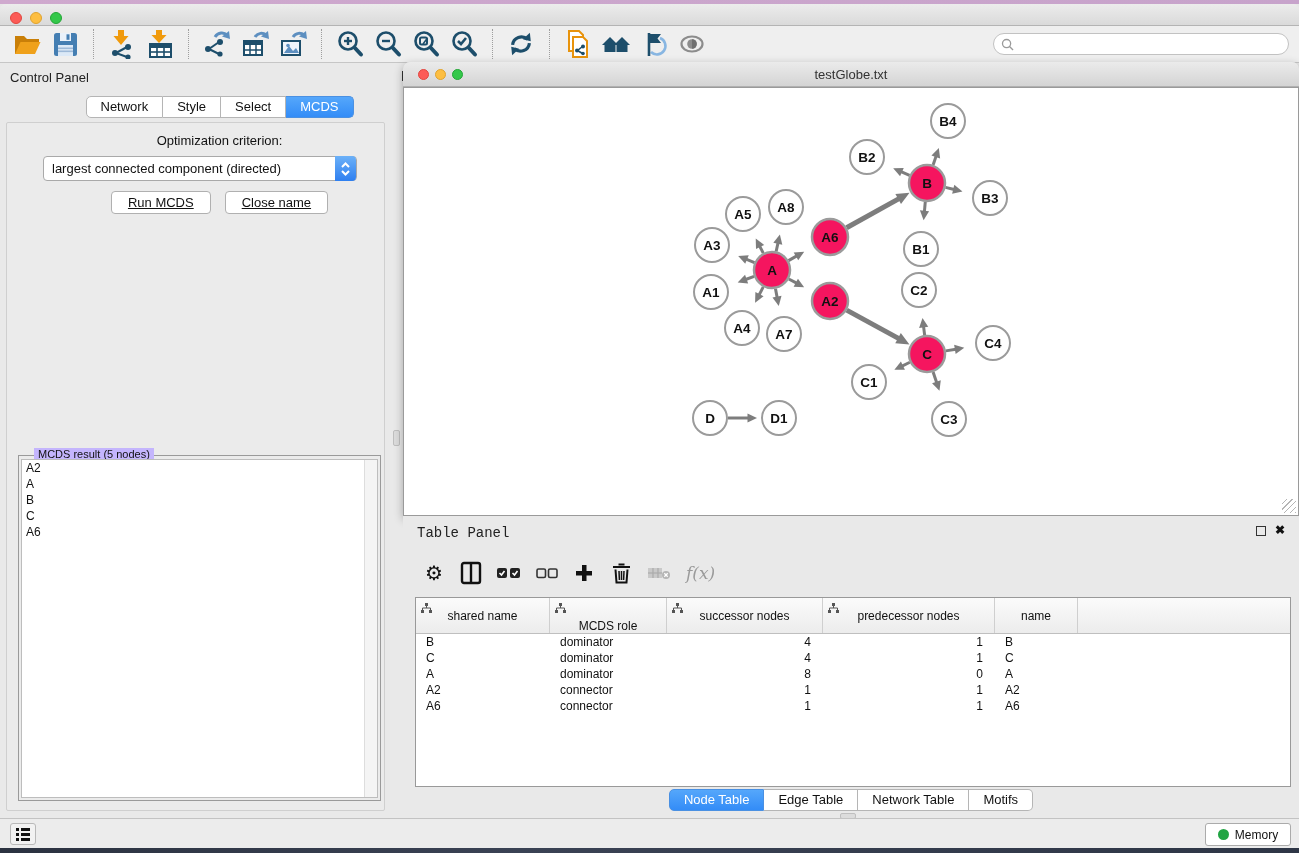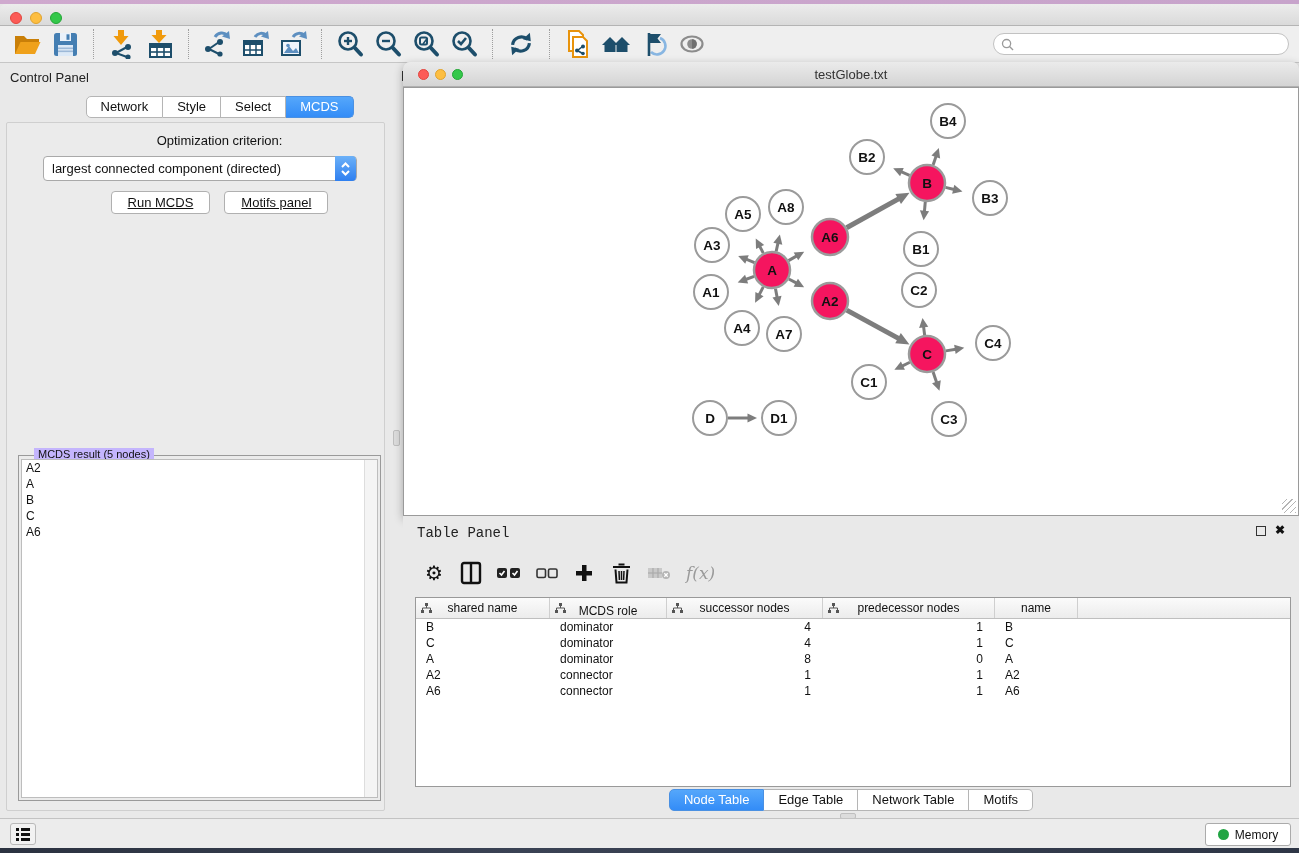--- a/index.html
+++ b/index.html
@@ -122,21 +122,21 @@
   .table-panel .ph-title { position:absolute; left:14px; top:9px; font-size:14px; color:#222;font-family:Liberation Mono, monospace; }
   .table-panel .ph-float { right:33px; top:10px; } .table-panel .ph-close { right:14px; top:7px; }
   .tp-toolbar { position:absolute; left:20px; top:40px; height:34px; display:flex; align-items:center; gap:15px; }
   .tp-icon { display:flex; align-items:center; justify-content:center; min-width:22px; height:26px; }
   .gear-glyph { font-size:20px; color:#111; line-height:1; }
   .fx-glyph { font-family:"DejaVu Serif", serif; font-style:italic; font-size:17px; color:#9a9a9a; }
   .table-wrap {
     position:absolute; left:12px; top:81px; width:876px; height:190px;
     background:#fff; border:1px solid #999;
   }
-  .t-header { display:flex; height:21px; background:linear-gradient(#fbfbfb,#ececec); border-bottom:1px solid #bfbfbf; }
+  .t-header { display:flex; height:36px; background:linear-gradient(#fbfbfb,#ececec); border-bottom:1px solid #bfbfbf; }
   .th {
     position:relative; display:flex; align-items:center; justify-content:center;
     font-size:12px; color:#111; border-right:1px solid #cfcfcf; flex:none;
   }
   .th .tree { position:absolute; left:5px; top:5px; }
   .t-row { display:flex; height:16px; }
   .td { flex:none; font-size:12px; line-height:16px; color:#111; white-space:nowrap; overflow:hidden; }
   .td.l { text-align:left; padding-left:10px; }
   .td.r { text-align:right; padding-right:12px; }
   .table-tabs { position:absolute; left:0; right:0; top:273px; display:flex; justify-content:center; }
@@ -344,21 +344,21 @@
     <span>largest connected component (directed)</span>
     <span class="stepper">
       <svg width="11" height="16" viewBox="0 0 11 16">
           <polyline points="2,6 5.5,2.5 9,6" fill="none" stroke="#fff" stroke-width="2"></polyline>
           <polyline points="2,10 5.5,13.5 9,10" fill="none" stroke="#fff" stroke-width="2"></polyline>
         </svg>
     </span>
   </div>
   <div class="cp-buttons">
     <button class="mac-btn">Run MCDS</button>
-    <button class="mac-btn">Motifs panel</button>
+    <button class="mac-btn">Close name</button>
   </div>
   <div class="result-box">
     <span class="legend">MCDS result (5 nodes)</span>
     <div class="result-list">
       <div>
           <div class="result-item">A2</div>
           <div class="result-item">A</div>
           <div class="result-item">B</div>
           <div class="result-item">C</div>
           <div class="result-item">A6</div>

